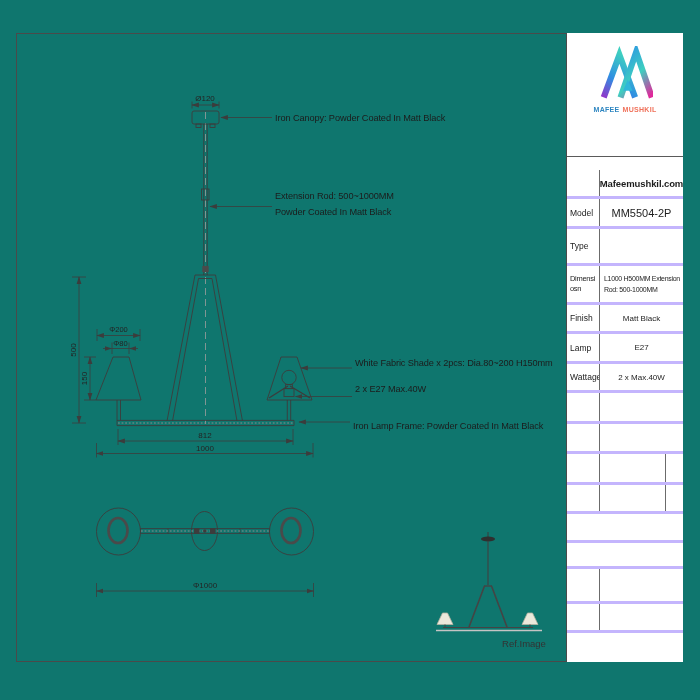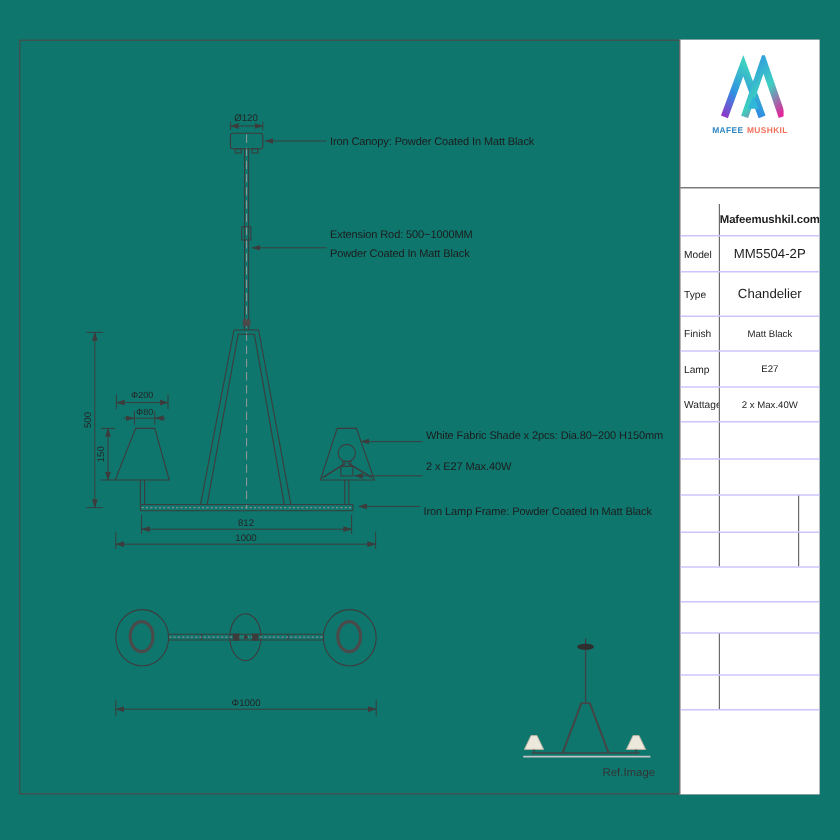--- a/index.html
+++ b/index.html
@@ -26,21 +26,21 @@
   
   .right-panel{position:absolute;left:566px;top:33px;width:117px;height:629px;
     border-left:1.4px solid #4a4a4a;box-sizing:border-box;background:#fff;}
   .logo-cell{height:124px;border-bottom:1px solid #5a5a5a;box-sizing:border-box;
     display:flex;flex-direction:column;align-items:center;justify-content:flex-start;padding-top:13px;}
   .logo-text{margin-top:2px;font-size:7px;font-weight:bold;letter-spacing:0.3px;white-space:nowrap;}
   .logo-text .mafee{color:#2e86c1;margin-right:3px;}
   .logo-text .mushkil{color:#f0715a;}
 
   .spec-table{display:flex;flex-direction:column;height:505px;margin-top:13px;}
-  .t-row{display:flex;box-sizing:border-box;border-top:1px solid #c4b5fd;}
+  .t-row{display:flex;box-sizing:border-box;border-top:3px solid #c4b5fd;}
   .t-row:first-child{border-top:none;}
   .cell{box-sizing:border-box;display:flex;align-items:center;overflow:hidden;}
   .cell.label{width:33px;border-right:1px solid #6b6b6b;padding:1px 2px 1px 3px;
     font-size:8.5px;color:#222;flex:none;}
   .cell.label.brk{font-size:7.5px;letter-spacing:-0.3px;word-break:break-all;line-height:1.35;}
   .cell.mid{width:66px;border-right:1px solid #6b6b6b;flex:none;}
   .cell.rt{flex:1;}
   .cell.value{flex:1;justify-content:center;text-align:center;color:#1d1d1d;}
   .cell.value.website{font-weight:bold;font-size:9.5px;letter-spacing:-0.1px;}
   .cell.value.v-big{font-size:11px;}
@@ -227,21 +227,24 @@
       <div class="t-row" style="height:26px">
         <div class="cell label"></div>
         <div class="cell value website">Mafeemushkil.com</div>
       </div>
       <div class="t-row" style="height:30px">
         <div class="cell label">Model</div>
         <div class="cell value v-big">MM5504-2P</div>
       </div>
       <div class="t-row" style="height:37px">
         <div class="cell label">Type</div>
-        <div class="cell value v-big">Chandelier</div>
+      </div>
+      <div class="t-row" style="height:39px">
+        <div class="cell label brk">Dimensiosn</div>
+        <div class="cell value v-dim">L1000 H500MM Extension Rod: 500-1000MM</div>
       </div>
       <div class="t-row" style="height:29px">
         <div class="cell label">Finish</div>
         <div class="cell value v-sm">Matt Black</div>
       </div>
       <div class="t-row" style="height:30px">
         <div class="cell label">Lamp</div>
         <div class="cell value v-sm">E27</div>
       </div>
       <div class="t-row" style="height:29px">

